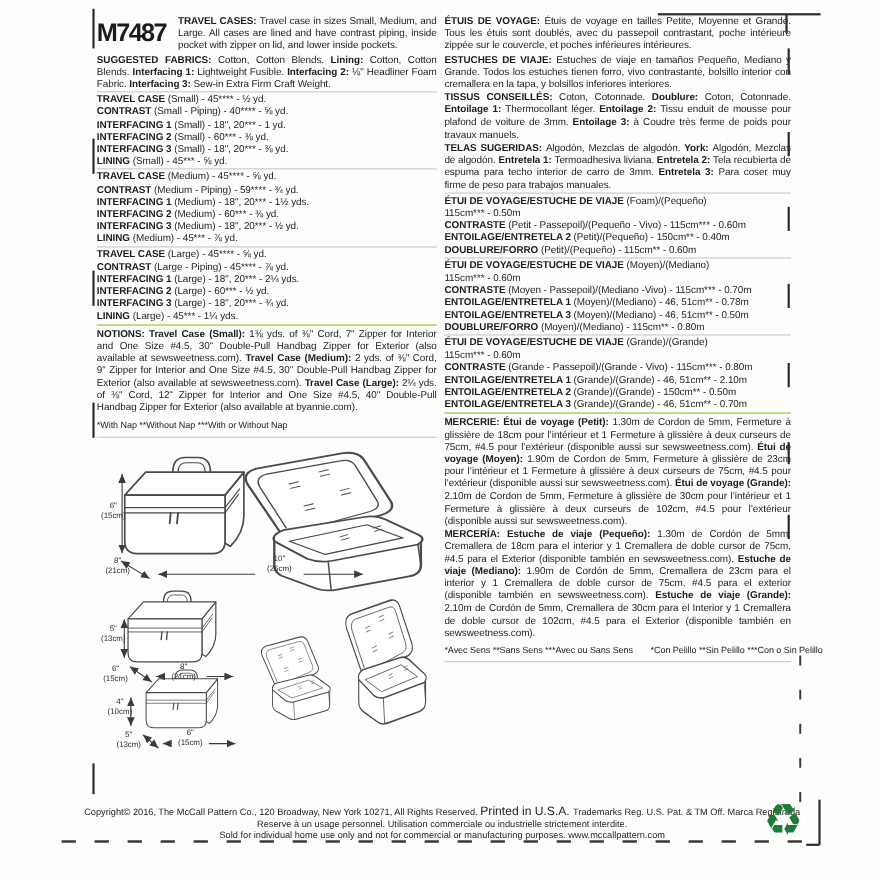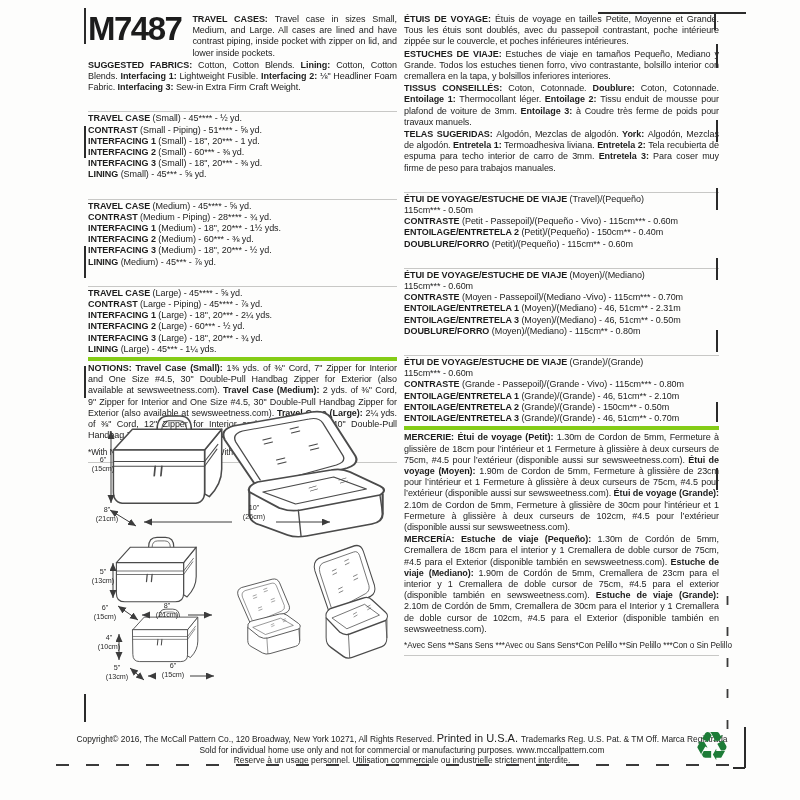--- a/index.html
+++ b/index.html
@@ -8,30 +8,30 @@
     font-family:"Liberation Sans","DejaVu Sans",sans-serif;
     color:#1c1c1c;
   }
   #sheet{position:relative;width:800px;height:800px;background:#fdfdfc;overflow:hidden;}
 
   
   .col{position:absolute;top:14px;font-size:9px;line-height:11.2px;text-align:justify;letter-spacing:-0.05px;}
   #leftcol{left:88px;width:309px;}
   #rightcol{left:404px;width:315px;}
   .hdr{display:flex;gap:8px;}
-  .sku{font-size:33px;font-weight:bold;letter-spacing:-1.5px;line-height:30px;flex:0 0 auto;padding-right:3px;}
+  .sku{font-size:23px;font-weight:bold;letter-spacing:-1.5px;line-height:30px;flex:0 0 auto;padding-right:3px;}
   .hdr .para{flex:1;}
   .para{margin:0 0 1px 0;}
   b{font-weight:bold;}
   .ylist{text-align:left;margin-top:1px;}
   .ylist .row{white-space:nowrap;}
-  .ylist .row.sep{border-top:1px solid #c8c8c6;margin-top:18px;padding-top:1px;}
+  .ylist .row.sep{border-top:1px solid #c8c8c6;margin-top:1px;padding-top:1px;}
   .fnote{font-size:8.2px;text-align:left;margin-top:5px;padding-bottom:4px;border-bottom:1px solid #c8c8c6;}
-  .fnote-row{display:flex;white-space:nowrap;}
-  .topline{border-top:4px solid #84cc16;margin-top:2px;padding-top:2px;}
+  .fnote-row{display:flex;gap:16px;white-space:nowrap;}
+  .topline{border-top:1px solid #84cc16;margin-top:2px;padding-top:2px;}
 
   
   #drawings{position:absolute;left:86px;top:410px;width:316px;height:292px;}
   #drawings svg{position:absolute;left:0;top:0;}
   .dim{position:absolute;width:34px;font-size:7.2px;line-height:8.6px;text-align:center;color:#2a2a2a;letter-spacing:0;}
   .dim.w40{width:40px;}
 
   
   #footer{position:absolute;left:58px;top:733px;width:688px;text-align:center;font-size:8.4px;line-height:10.6px;color:#222;}
   .printed{font-size:11px;}
@@ -48,27 +48,27 @@
 <div id="sheet">
 
   <div id="leftcol" class="col">
     <div class="hdr">
       <div class="sku">M7487</div>
       <div class="para"><b>TRAVEL CASES: </b><span>Travel case in sizes Small, Medium, and Large. All cases are lined and have contrast piping, inside pocket with zipper on lid, and lower inside pockets.</span></div>
     </div>
     <div class="para"><b>SUGGESTED FABRICS: </b><span>Cotton, Cotton Blends. </span><b>Lining: </b><span>Cotton, Cotton Blends. </span><b>Interfacing 1: </b><span>Lightweight Fusible. </span><b>Interfacing 2: </b><span>⅛" Headliner Foam Fabric. </span><b>Interfacing 3: </b><span>Sew-in Extra Firm Craft Weight.</span></div>
     <div class="ylist">
         <div class="row sep"><b>TRAVEL CASE</b><span> (Small) - 45**** - ½ yd.</span></div>
-        <div class="row"><b>CONTRAST</b><span> (Small - Piping) - 51**** - ⅝ yd.</span></div>
+        <div class="row"><b>CONTRAST</b><span> (Small - Piping) - 40**** - ⅝ yd.</span></div>
         <div class="row"><b>INTERFACING 1</b><span> (Small) - 18", 20*** - 1 yd.</span></div>
         <div class="row"><b>INTERFACING 2</b><span> (Small) - 60*** - ⅜ yd.</span></div>
         <div class="row"><b>INTERFACING 3</b><span> (Small) - 18", 20*** - ⅜ yd.</span></div>
         <div class="row"><b>LINING</b><span> (Small) - 45*** - ⅝ yd.</span></div>
         <div class="row sep"><b>TRAVEL CASE</b><span> (Medium) - 45**** - ⅝ yd.</span></div>
-        <div class="row"><b>CONTRAST</b><span> (Medium - Piping) - 28**** - ¾ yd.</span></div>
+        <div class="row"><b>CONTRAST</b><span> (Medium - Piping) - 59**** - ¾ yd.</span></div>
         <div class="row"><b>INTERFACING 1</b><span> (Medium) - 18", 20*** - 1½ yds.</span></div>
         <div class="row"><b>INTERFACING 2</b><span> (Medium) - 60*** - ⅜ yd.</span></div>
         <div class="row"><b>INTERFACING 3</b><span> (Medium) - 18", 20*** - ½ yd.</span></div>
         <div class="row"><b>LINING</b><span> (Medium) - 45*** - ⅞ yd.</span></div>
         <div class="row sep"><b>TRAVEL CASE</b><span> (Large) - 45**** - ⅝ yd.</span></div>
         <div class="row"><b>CONTRAST</b><span> (Large - Piping) - 45**** - ⅞ yd.</span></div>
         <div class="row"><b>INTERFACING 1</b><span> (Large) - 18", 20*** - 2¼ yds.</span></div>
         <div class="row"><b>INTERFACING 2</b><span> (Large) - 60*** - ½ yd.</span></div>
         <div class="row"><b>INTERFACING 3</b><span> (Large) - 18", 20*** - ¾ yd.</span></div>
         <div class="row"><b>LINING</b><span> (Large) - 45*** - 1¼ yds.</span></div>
@@ -76,27 +76,27 @@
     <div class="para topline"><b>NOTIONS: Travel Case (Small): </b><span>1⅜ yds. of ⅜" Cord, 7" Zipper for Interior and One Size #4.5, 30" Double-Pull Handbag Zipper for Exterior (also available at sewsweetness.com). </span><b>Travel Case (Medium): </b><span>2 yds. of ⅜" Cord, 9" Zipper for Interior and One Size #4.5, 30" Double-Pull Handbag Zipper for Exterior (also available at sewsweetness.com). </span><b>Travel Case (Large): </b><span>2¼ yds. of ⅜" Cord, 12" Zipper for Interior and One Size #4.5, 40" Double-Pull Handbag Zipper for Exterior (also available at byannie.com).</span></div>
     <div class="fnote">*With Nap **Without Nap ***With or Without Nap</div>
   </div>
 
   <div id="rightcol" class="col">
     <div class="para"><b>ÉTUIS DE VOYAGE: </b><span>Étuis de voyage en tailles Petite, Moyenne et Grande. Tous les étuis sont doublés, avec du passepoil contrastant, poche intérieure zippée sur le couvercle, et poches inférieures intérieures.</span></div>
     <div class="para"><b>ESTUCHES DE VIAJE: </b><span>Estuches de viaje en tamaños Pequeño, Mediano y Grande. Todos los estuches tienen forro, vivo contrastante, bolsillo interior con cremallera en la tapa, y bolsillos inferiores interiores.</span></div>
     <div class="para"><b>TISSUS CONSEILLÉS: </b><span>Coton, Cotonnade. </span><b>Doublure: </b><span>Coton, Cotonnade. </span><b>Entoilage 1: </b><span>Thermocollant léger. </span><b>Entoilage 2: </b><span>Tissu enduit de mousse pour plafond de voiture de 3mm. </span><b>Entoilage 3: </b><span>à Coudre très ferme de poids pour travaux manuels.</span></div>
     <div class="para"><b>TELAS SUGERIDAS: </b><span>Algodón, Mezclas de algodón. </span><b>York: </b><span>Algodón, Mezclas de algodón. </span><b>Entretela 1: </b><span>Termoadhesiva liviana. </span><b>Entretela 2: </b><span>Tela recubierta de espuma para techo interior de carro de 3mm. </span><b>Entretela 3: </b><span>Para coser muy firme de peso para trabajos manuales.</span></div>
     <div class="ylist">
-        <div class="row sep"><b>ÉTUI DE VOYAGE/ESTUCHE DE VIAJE</b><span> (Travel)/(Pequeño)</span><div class="l2">115cm*** - 0.50m</div></div>
+        <div class="row sep"><b>ÉTUI DE VOYAGE/ESTUCHE DE VIAJE</b><span> (Foam)/(Pequeño)</span><div class="l2">115cm*** - 0.50m</div></div>
         <div class="row"><b>CONTRASTE</b><span> (Petit - Passepoil)/(Pequeño - Vivo) - 115cm*** - 0.60m</span></div>
         <div class="row"><b>ENTOILAGE/ENTRETELA 2</b><span> (Petit)/(Pequeño) - 150cm** - 0.40m</span></div>
         <div class="row"><b>DOUBLURE/FORRO</b><span> (Petit)/(Pequeño) - 115cm** - 0.60m</span></div>
         <div class="row sep"><b>ÉTUI DE VOYAGE/ESTUCHE DE VIAJE</b><span> (Moyen)/(Mediano)</span><div class="l2">115cm*** - 0.60m</div></div>
         <div class="row"><b>CONTRASTE</b><span> (Moyen - Passepoil)/(Mediano -Vivo) - 115cm*** - 0.70m</span></div>
-        <div class="row"><b>ENTOILAGE/ENTRETELA 1</b><span> (Moyen)/(Mediano) - 46, 51cm** - 2.31m</span></div>
+        <div class="row"><b>ENTOILAGE/ENTRETELA 1</b><span> (Moyen)/(Mediano) - 46, 51cm** - 0.78m</span></div>
         <div class="row"><b>ENTOILAGE/ENTRETELA 3</b><span> (Moyen)/(Mediano) - 46, 51cm** - 0.50m</span></div>
         <div class="row"><b>DOUBLURE/FORRO</b><span> (Moyen)/(Mediano) - 115cm** - 0.80m</span></div>
         <div class="row sep"><b>ÉTUI DE VOYAGE/ESTUCHE DE VIAJE</b><span> (Grande)/(Grande)</span><div class="l2">115cm*** - 0.60m</div></div>
         <div class="row"><b>CONTRASTE</b><span> (Grande - Passepoil)/(Grande - Vivo) - 115cm*** - 0.80m</span></div>
         <div class="row"><b>ENTOILAGE/ENTRETELA 1</b><span> (Grande)/(Grande) - 46, 51cm** - 2.10m</span></div>
         <div class="row"><b>ENTOILAGE/ENTRETELA 2</b><span> (Grande)/(Grande) - 150cm** - 0.50m</span></div>
         <div class="row"><b>ENTOILAGE/ENTRETELA 3</b><span> (Grande)/(Grande) - 46, 51cm** - 0.70m</span></div>
       </div>
     <div class="para topline"><b>MERCERIE: Étui de voyage (Petit): </b><span>1.30m de Cordon de 5mm, Fermeture à glissière de 18cm pour l’intérieur et 1 Fermeture à glissière à deux curseurs de 75cm, #4.5 pour l’extérieur (disponible aussi sur sewsweetness.com). </span><b>Étui de voyage (Moyen): </b><span>1.90m de Cordon de 5mm, Fermeture à glissière de 23cm pour l’intérieur et 1 Fermeture à glissière à deux curseurs de 75cm, #4.5 pour l’extérieur (disponible aussi sur sewsweetness.com). </span><b>Étui de voyage (Grande): </b><span>2.10m de Cordon de 5mm, Fermeture à glissière de 30cm pour l’intérieur et 1 Fermeture à glissière à deux curseurs de 102cm, #4.5 pour l’extérieur (disponible aussi sur sewsweetness.com).</span></div>
     <div class="para"><b>MERCERÍA: Estuche de viaje (Pequeño): </b><span>1.30m de Cordón de 5mm, Cremallera de 18cm para el interior y 1 Cremallera de doble cursor de 75cm, #4.5 para el Exterior (disponible también en sewsweetness.com). </span><b>Estuche de viaje (Mediano): </b><span>1.90m de Cordón de 5mm, Cremallera de 23cm para el interior y 1 Cremallera de doble cursor de 75cm, #4.5 para el exterior (disponible también en sewsweetness.com). </span><b>Estuche de viaje (Grande): </b><span>2.10m de Cordón de 5mm, Cremallera de 30cm para el Interior y 1 Cremallera de doble cursor de 102cm, #4.5 para el Exterior (disponible también en sewsweetness.com).</span></div>
@@ -198,22 +198,22 @@
     <div class="dim" style="left:70px;top:252px;">
       <div>6"</div>
         <div>(15cm)</div>
     </div>
   </div>
 
   <div id="footer">
     <div>
       <span>Copyright© 2016, The McCall Pattern Co., 120 Broadway, New York 10271, All Rights Reserved. </span><span class="printed">Printed in U.S.A. </span><span>Trademarks Reg. U.S. Pat. &amp; TM Off. Marca Registrada</span>
     </div>
+    <div>Reserve à un usage personnel. Utilisation commerciale ou industrielle strictement interdite.</div>
     <div>Sold for individual home use only and not for commercial or manufacturing purposes. www.mccallpattern.com</div>
-    <div>Reserve à un usage personnel. Utilisation commerciale ou industrielle strictement interdite.</div>
   </div>
   <div id="recycle" style="color: rgb(29, 124, 55);">♻</div>
 
   <div class="vtick decor" style="left:84px;top:8px;height:36px;"></div>
   <div class="vtick decor" style="left:84px;top:126px;height:32px;"></div>
   <div class="vtick decor" style="left:84px;top:246px;height:32px;"></div>
   <div class="vtick decor" style="left:84px;top:366px;height:32px;"></div>
   <div class="vtick decor" style="left:84px;top:694px;height:28px;"></div>
 
   <div class="hmark decor" style="left:598px;top:12px;width:148px;"></div>

